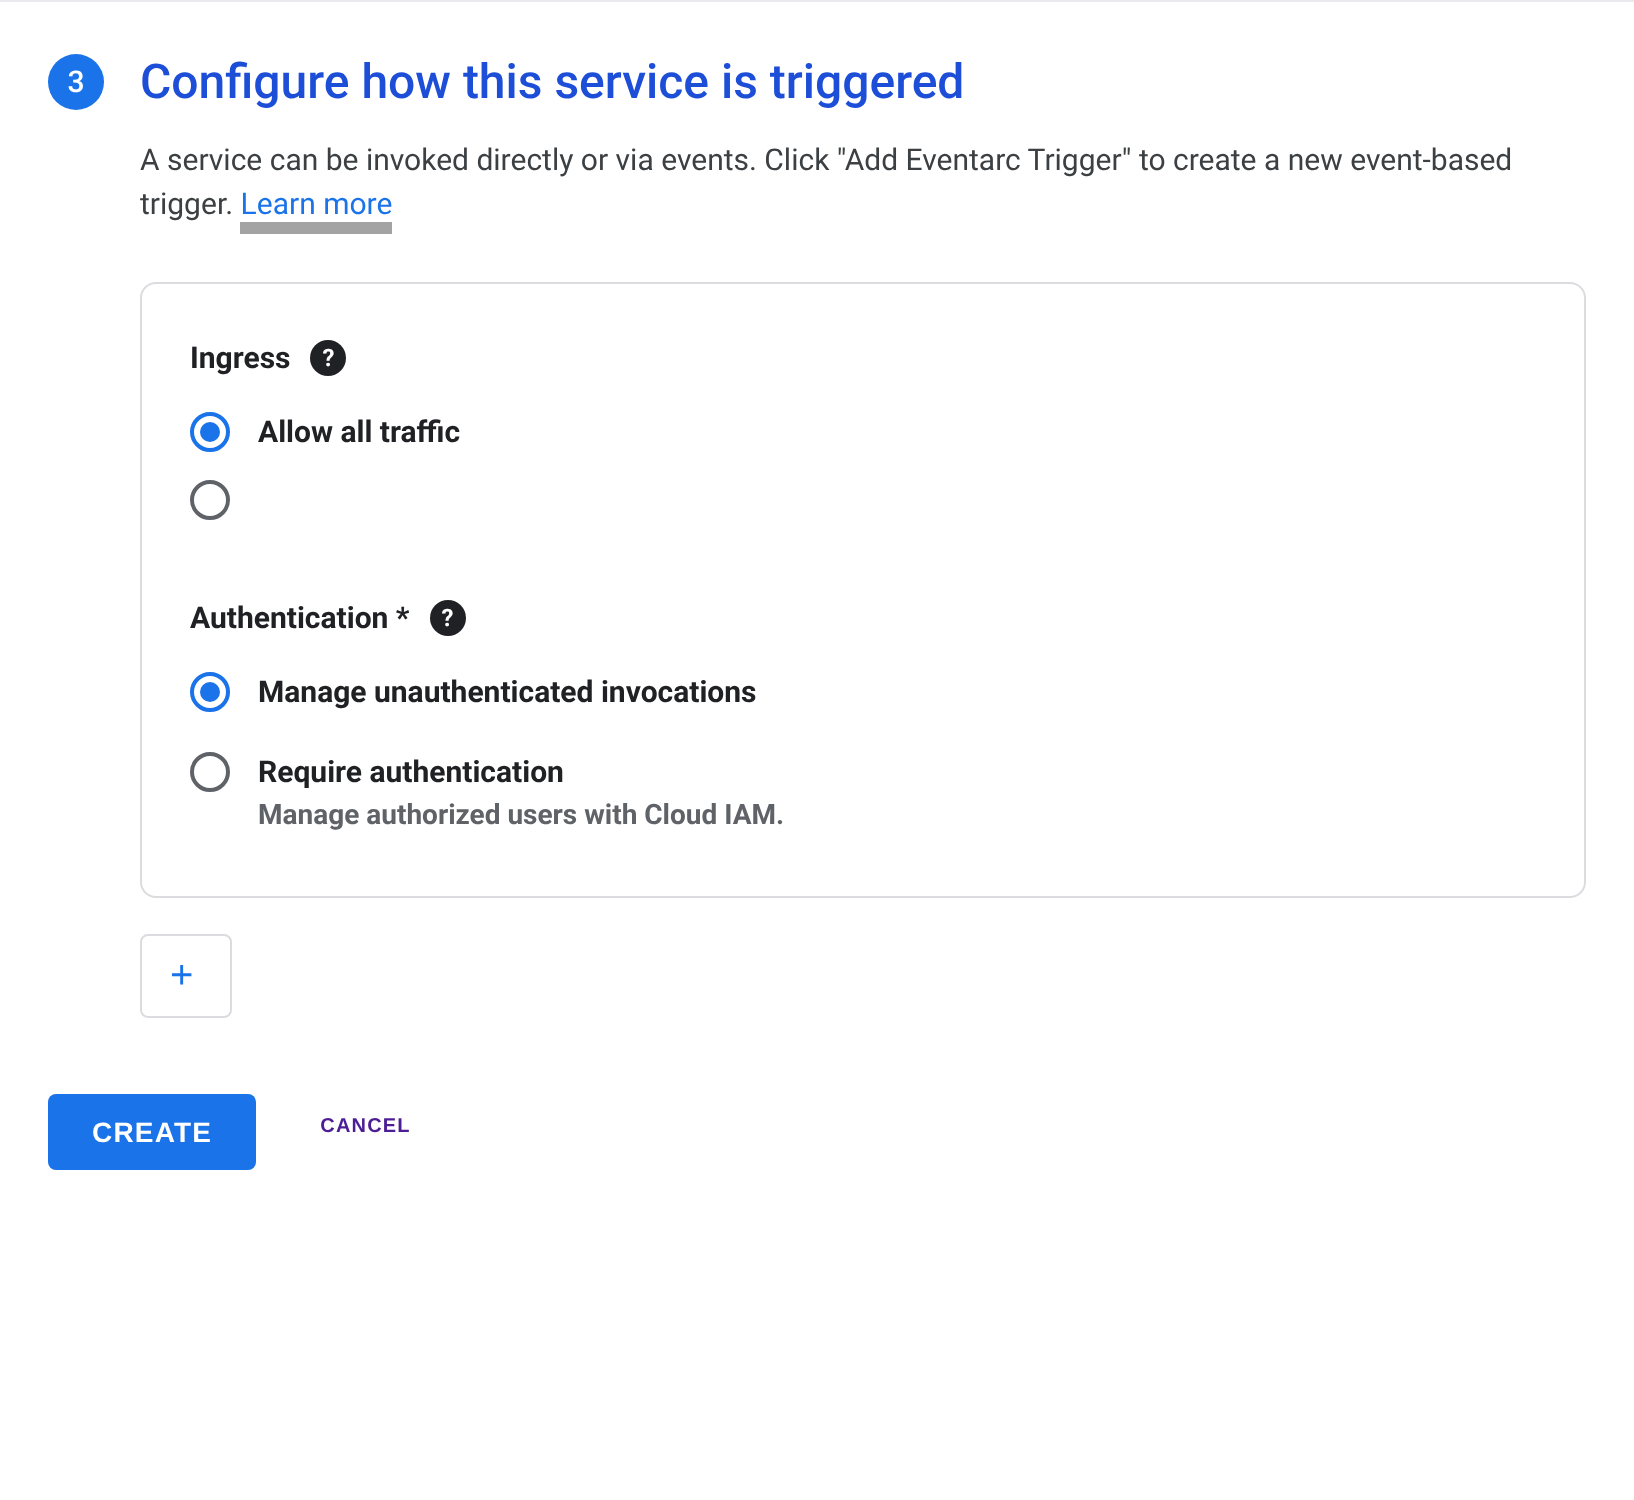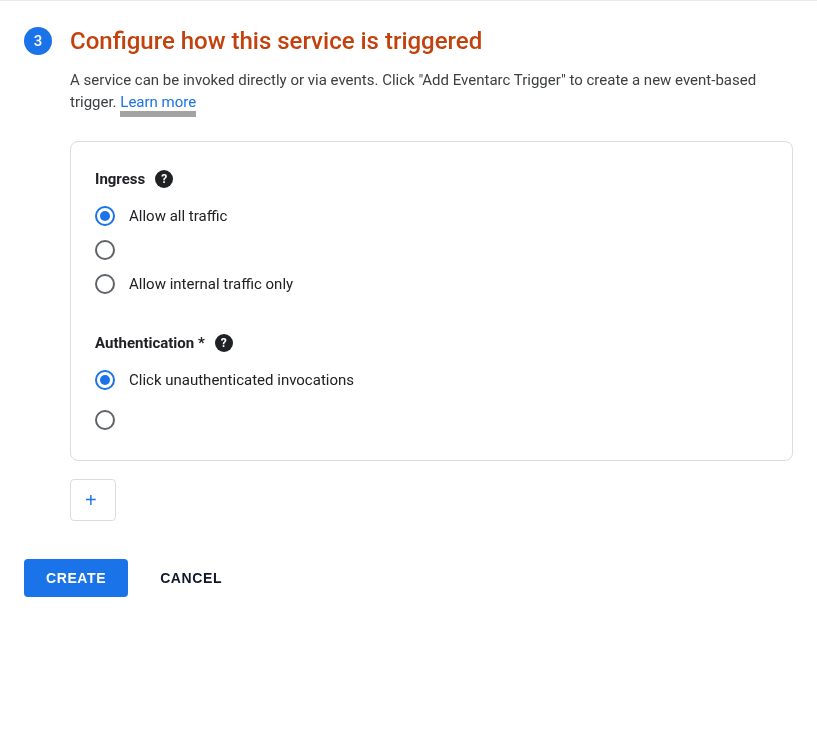--- a/index.html
+++ b/index.html
@@ -38,21 +38,21 @@
       flex-shrink: 0;
       margin-top: 2px;
     }
     .header-content {
       flex: 1;
     }
     .page-title {
       font-size: 24px;
       font-weight: 500;
       line-height: 32px;
-      color: #c2410c;
+      color: #1d4ed8;
       letter-spacing: 0;
       margin-bottom: 12px;
     }
     .page-description {
       font-size: 15px;
       line-height: 22px;
       color: #3c4043;
     }
     .learn-more {
       color: #1a73e8;
@@ -123,20 +123,21 @@
       width: 10px;
       height: 10px;
       border-radius: 50%;
       background: #1a73e8;
     }
     .radio-text-block {
       display: flex;
       flex-direction: column;
       gap: 2px;
       padding-top: 0px;
+      font-weight: bold;
     }
     .radio-label {
       font-size: 15px;
       color: #202124;
       line-height: 20px;
     }
     .radio-helper {
       font-size: 14px;
       color: #5f6368;
       line-height: 20px;
@@ -180,22 +181,22 @@
       border-radius: 4px;
       padding: 11px 22px;
       font-size: 14px;
       font-weight: 600;
       letter-spacing: 0.6px;
       cursor: pointer;
     }
     .btn-text {
       background: none;
       border: none;
-      color: #0f172a;
-      font-size: 14px;
+      color: #4c1d95;
+      font-size: 10px;
       font-weight: 600;
       letter-spacing: 0.6px;
       cursor: pointer;
       padding: 11px 0;
     }
   </style>
 </head>
 <body>
 
 <div class="container">
@@ -222,46 +223,44 @@
         <span class="radio-outer selected">
             <span class="radio-inner"></span>
           </span>
         <div class="radio-text-block">
           <span class="radio-label">Allow all traffic</span>
         </div>
       </div>
       <div class="radio-item">
         <span class="radio-outer"></span>
       </div>
-      <div class="radio-item">
-        <span class="radio-outer"></span>
-        <div class="radio-text-block">
-          <span class="radio-label">Allow internal traffic only</span>
-        </div>
-      </div>
     </div>
 
     <div class="section-spacer"></div>
 
     <div class="section-label-row">
       <span class="section-label">Authentication *</span>
       <span class="help-icon">?</span>
     </div>
 
     <div class="radio-group spaced-more">
       <div class="radio-item">
         <span class="radio-outer selected">
             <span class="radio-inner"></span>
           </span>
         <div class="radio-text-block">
-          <span class="radio-label">Click unauthenticated invocations</span>
+          <span class="radio-label">Manage unauthenticated invocations</span>
         </div>
       </div>
       <div class="radio-item">
         <span class="radio-outer"></span>
+        <div class="radio-text-block">
+          <span class="radio-label">Require authentication</span>
+          <span class="radio-helper">Manage authorized users with Cloud IAM.</span>
+        </div>
       </div>
     </div>
 
   </div>
 
   <div class="add-trigger-wrap">
     <button class="add-trigger-btn">
       <span class="plus-icon">+</span>
     </button>
   </div>

